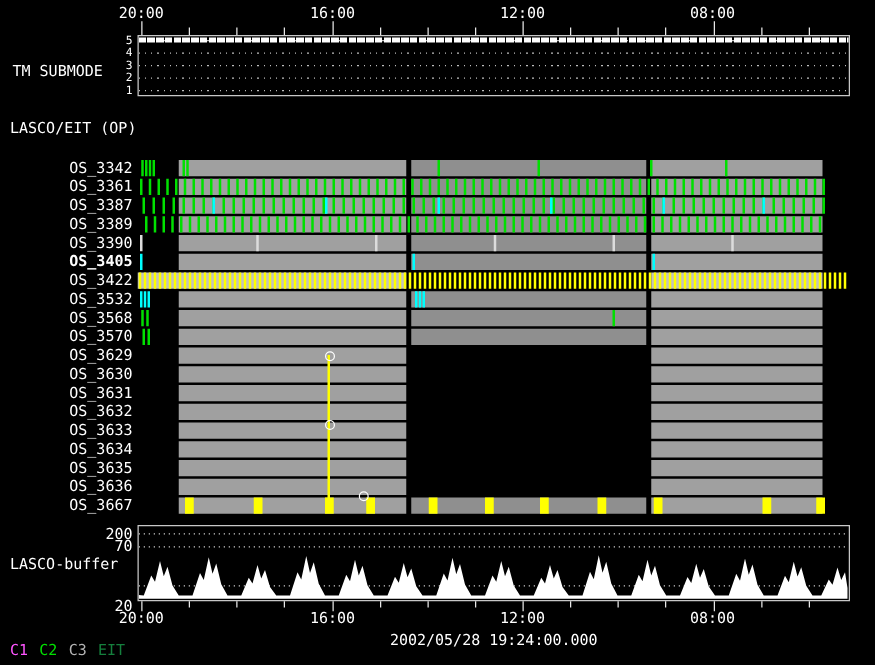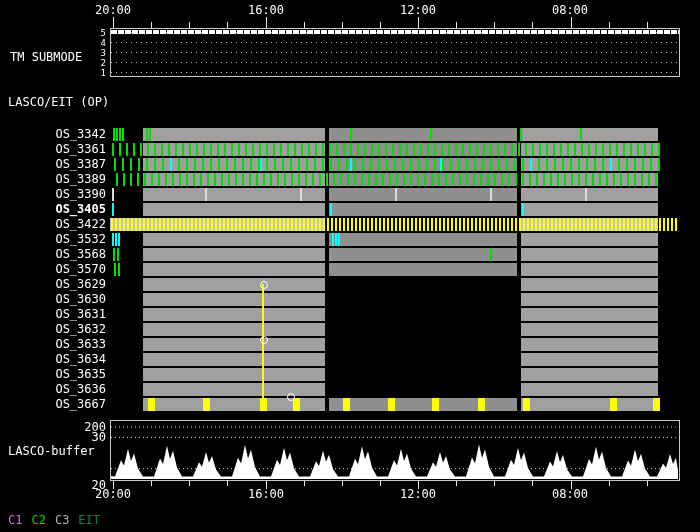--- a/index.html
+++ b/index.html
@@ -611,21 +611,21 @@
   <div id="buffer-panel">
     <svg id="buf-svg" width="568" height="59">
         <line x1="0" x2="568" y1="6" y2="6" stroke="#c8c8c8" stroke-dasharray="1 3"></line>
         <line x1="0" x2="568" y1="16.4" y2="16.4" stroke="#c8c8c8" stroke-dasharray="1 3"></line>
         <line x1="0" x2="568" y1="47.6" y2="47.6" stroke="#c8c8c8" stroke-dasharray="1 3"></line>
         <polygon points="0,58 0,54.9 4,55.4 10,39.3 13,44.4 17,27.8 20,39.9 23,32.4 27,47.4 32,55.4 43,55.4 49,37.4 52,43.0 56,24.7 59,38.0 62,29.7 66,46.4 71,55.4 82,55.4 88,41.2 91,45.8 95,31.0 98,41.8 101,35.0 105,48.5 110,55.4 121,55.4 127,36.7 130,42.6 134,23.7 137,37.4 140,28.8 144,46.0 149,55.4 160,55.4 166,38.7 169,44.0 173,26.8 176,39.3 179,31.5 183,47.1 188,55.4 199,55.4 205,40.3 208,45.1 212,29.4 215,40.8 218,33.7 222,48.0 227,55.4 238,55.4 244,37.7 247,43.3 251,25.2 254,38.3 257,30.2 261,46.5 266,55.4 277,55.4 283,39.3 286,44.4 290,27.8 293,39.9 296,32.4 300,47.4 305,55.4 316,55.4 322,41.2 325,45.8 329,31.0 332,41.8 335,35.0 339,48.5 344,55.4 355,55.4 361,36.4 364,42.3 368,23.2 371,37.1 374,28.4 378,45.8 383,55.4 394,55.4 400,38.7 403,44.0 407,26.8 410,39.3 413,31.5 417,47.1 422,55.4 433,55.4 439,40.6 442,45.4 446,29.9 449,41.2 452,34.1 456,48.2 461,55.4 472,55.4 478,38.0 481,43.5 485,25.8 488,38.7 491,30.6 495,46.7 500,55.4 511,55.4 517,39.6 520,44.7 524,28.4 527,40.2 530,32.8 534,47.6 539,55.4 546,55.4 552,42.5 555,46.8 559,33.0 562,43.0 565,36.8 567,49.3 567,55.4 567,52.8 567,58" fill="#ffffff"></polygon>
       </svg>
   </div>
   <div id="buf-ylabels">
       <div style="top: 1px;">200</div>
-      <div style="top: 11.4px;">30</div>
+      <div style="top: 11.4px;">70</div>
       <div style="top: 59px;">20</div>
     </div>
   <div class="lbl" style="left:8px;top:444px;">LASCO-buffer</div>
 
   <div id="bottom-ticks">
       <div class="tickmark" style="left: 3px; top: 0px; height: 8px;"></div>
       <div class="tickmark" style="left: 41px; top: 0px; height: 5px;"></div>
       <div class="tickmark" style="left: 79px; top: 0px; height: 5px;"></div>
       <div class="tickmark" style="left: 117px; top: 0px; height: 5px;"></div>
       <div class="tickmark" style="left: 156px; top: 0px; height: 8px;"></div>
@@ -640,19 +640,20 @@
       <div class="tickmark" style="left: 499px; top: 0px; height: 5px;"></div>
       <div class="tickmark" style="left: 537px; top: 0px; height: 5px;"></div>
     </div>
   <div id="bottom-labels">
       <div style="left: -19px; top: 0px;">20:00</div>
       <div style="left: 134px; top: 0px;">16:00</div>
       <div style="left: 286px; top: 0px;">12:00</div>
       <div style="left: 438px; top: 0px;">08:00</div>
     </div>
 
+  <div class="lbl timestamp">2002/05/28 19:24:00.000</div>
   <div id="legend">
       <div style="color: rgb(255, 85, 255);">C1</div>
       <div style="color: rgb(0, 224, 0);">C2</div>
       <div style="color: rgb(180, 180, 180);">C3</div>
       <div style="color: #15803d;">EIT</div>
     </div>
 </div>
 
 </body></html>

